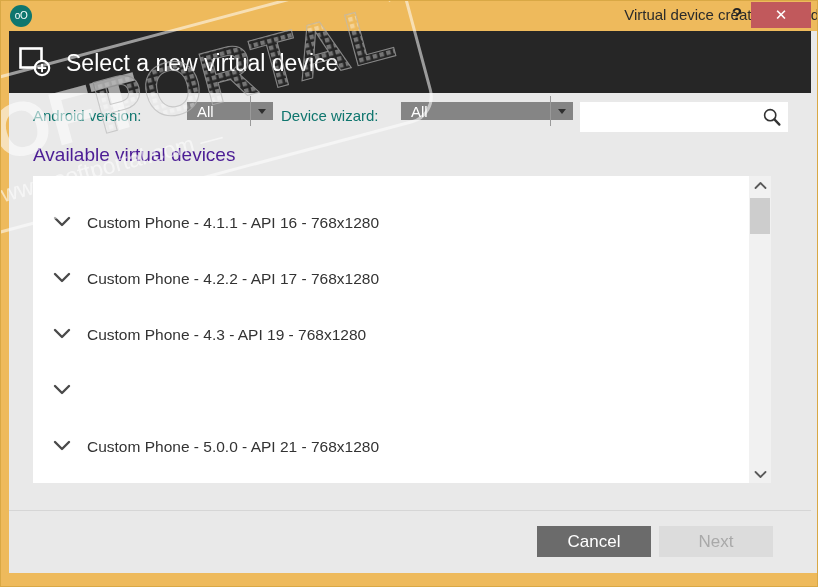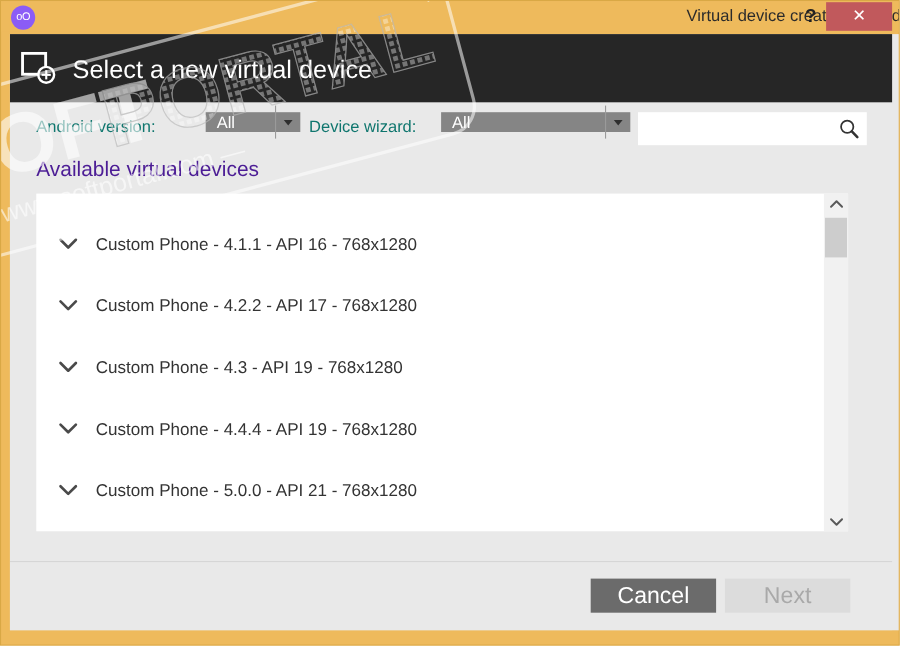--- a/index.html
+++ b/index.html
@@ -31,21 +31,21 @@
     left: 0; top: 0;
     width: 818px;
     height: 28px;
     background: #eeba5c;
   }
   #app-icon {
     position: absolute;
     left: 9px; top: 4px;
     width: 22px; height: 22px;
     border-radius: 50%;
-    background: #8b5cf6;
+    background: #0f766e;
     color: #ffffff;
     font-size: 10px;
     line-height: 22px;
     text-align: center;
     letter-spacing: -0.5px;
     font-family: "Liberation Sans", sans-serif;
   }
   #title-text {
     position: absolute;
     left: 0; top: 0;
@@ -261,21 +261,21 @@
     position: absolute;
     left: 0; bottom: 0;
     width: 802px; height: 62px;
     background: #e9e9e9;
     border-top: 1px solid #d6d6d6;
   }
   .dlg-button {
     position: absolute;
     top: 15px;
     height: 31px;
-    font-size: 21px;
+    font-size: 17px;
     text-align: center;
     line-height: 31px;
     cursor: pointer;
     box-sizing: border-box;
   }
   #cancel-button {
     left: 528px;
     width: 114px;
     background: #6b6b6b;
     color: #ffffff;
@@ -383,21 +383,20 @@
           </span>
           <span class="device-label">Custom Phone - 4.3 - API 19 - 768x1280</span>
         </div>
 
         <div class="device-row">
           <span class="chev">
             <svg width="22" height="22" viewBox="0 0 22 22">
               <polyline points="4,8 11,15 18,8" fill="none" stroke="#4a4a4a" stroke-width="2.4" stroke-linecap="round" stroke-linejoin="round"></polyline>
             </svg>
           </span>
-          <span class="device-label">Custom Phone - 4.4.4 - API 19 - 768x1280</span>
         </div>
 
         <div class="device-row">
           <span class="chev">
             <svg width="22" height="22" viewBox="0 0 22 22">
               <polyline points="4,8 11,15 18,8" fill="none" stroke="#4a4a4a" stroke-width="2.4" stroke-linecap="round" stroke-linejoin="round"></polyline>
             </svg>
           </span>
           <span class="device-label">Custom Phone - 5.0.0 - API 21 - 768x1280</span>
         </div>

